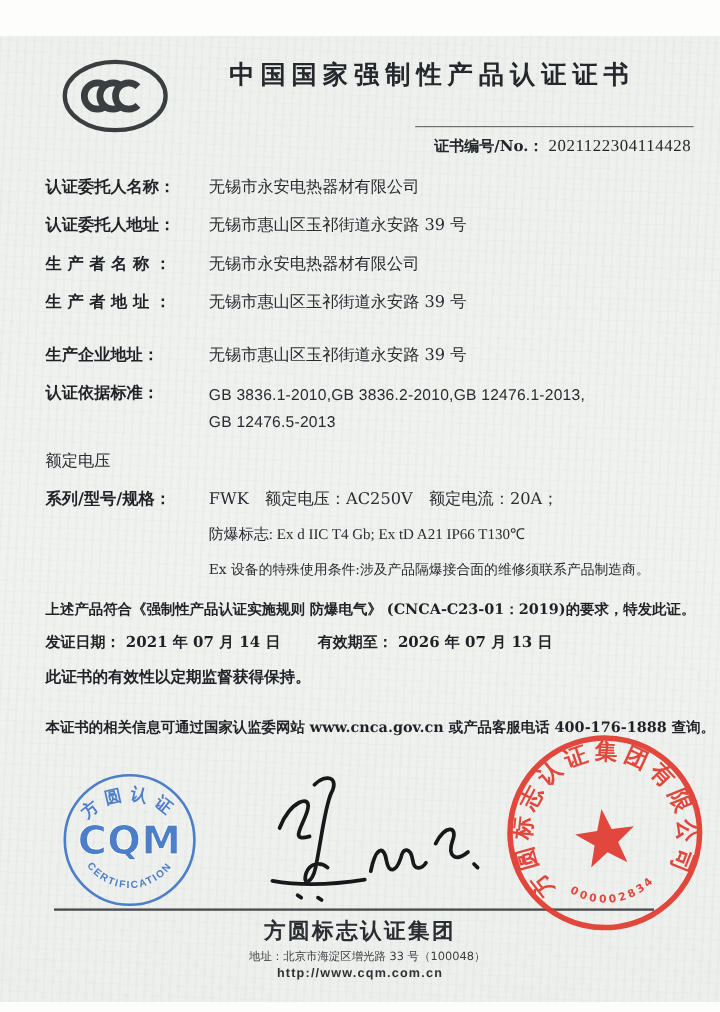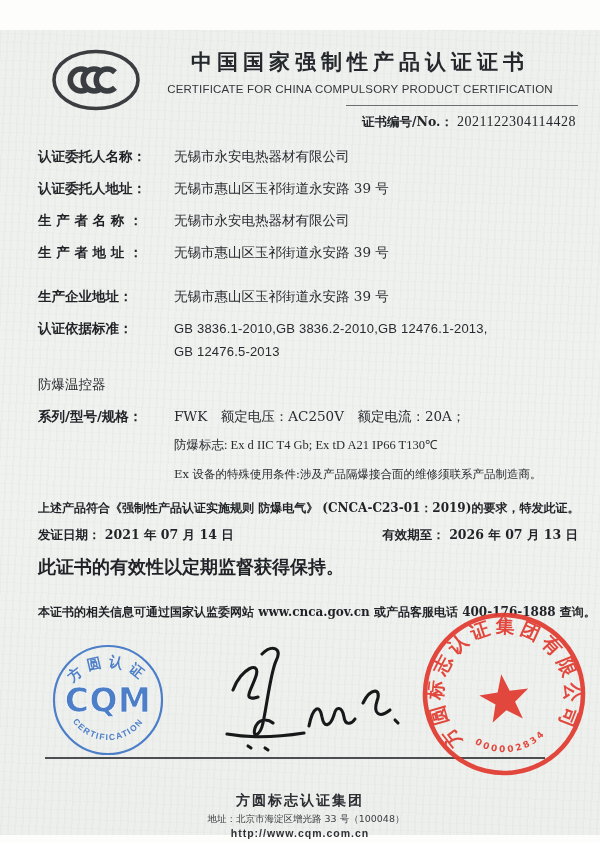--- a/index.html
+++ b/index.html
@@ -41,31 +41,31 @@
     width:136px;min-width:136px;font-weight:bold;font-size:13.5px;color:#1f2226;
     line-height:20px;white-space:nowrap;
   }
   .fvalue{flex:1;font-size:13.5px;line-height:20px;color:#282b30;}
   .fvalue .l2{margin-top:2px;}
   .std .fvalue{font-family:"Liberation Sans", sans-serif;font-size:13px;line-height:21px;letter-spacing:0.2px;}
   .series .sline2{margin-top:9px;font-family:"Liberation Serif", serif;font-size:12.5px;}
   .series .sline3{margin-top:9px;font-size:11.5px;}
 
   .statement{margin-top:16px;font-weight:bold;font-size:12px;line-height:17px;color:#1f2226;white-space:nowrap;}
-  .dates{display:flex;justify-content:space-between;margin-top:10px;font-weight:bold;font-size:12.5px;color:#1f2226;}
-  .keepline{margin-top:11px;font-weight:bold;font-size:18px;color:#1f2226;}
+  .dates{display:flex;margin-top:10px;font-weight:bold;font-size:12.5px;color:#1f2226;gap:31px;}
+  .keepline{margin-top:11px;font-weight:bold;font-size:13px;color:#1f2226;}
   .infoline{margin-top:25px;font-weight:bold;font-size:12px;color:#1f2226;white-space:nowrap;}
 
   
   .cqm-logo{position:absolute;left:50px;top:612px;width:116px;height:116px;}
   .signature{position:absolute;left:205px;top:606px;width:210px;height:120px;}
   .stamp{position:absolute;left:418px;top:578px;width:172px;height:172px;opacity:0.93;transform:rotate(-8deg);z-index:3;}
   .footer-rule{position:absolute;left:45px;top:727px;width:500px;height:2px;background:#4c4f51;z-index:1;}
   .footer-text{position:absolute;left:0;top:734px;width:600px;text-align:center;z-index:1;}
-  .footer-company{font-family:"DejaVu Sans", sans-serif;font-weight:bold;font-size:14px;letter-spacing:2px;color:#2a2d31;margin-top:28px;}
+  .footer-company{font-family:"DejaVu Sans", sans-serif;font-weight:bold;font-size:18px;letter-spacing:2px;color:#2a2d31;}
   .footer-address{font-size:9.5px;color:#3a3d41;margin-top:3px;font-family:"DejaVu Sans", sans-serif;padding-left:12px;}
   .footer-url{font-family:"Liberation Sans", sans-serif;font-weight:bold;font-size:10.5px;letter-spacing:1px;color:#2e3135;margin-top:1px;}
   .serial{position:absolute;left:33px;top:763px;z-index:2;white-space:nowrap;}
   .serial .pfx{color:#d14b4b;font-size:12px;font-family:"Liberation Serif", serif;margin-right:10px;}
   .serial .no{color:#e4574f;font-size:18px;font-family:"DejaVu Sans Mono", monospace;letter-spacing:2px;}
 </style>
 </head>
 <body>
 
 <div class="paper">
@@ -76,21 +76,20 @@
       <g fill="none" stroke="#3b3e40" stroke-width="5.6" stroke-linecap="butt">
         <path d="M41,26.2 A11,11 0 1 0 41,41.8"></path>
         <path d="M54,26.2 A11,11 0 1 0 54,41.8"></path>
         <path d="M67,26.2 A11,11 0 1 0 67,41.8"></path>
       </g>
     </svg>
   </div>
 
   <div class="title-block">
     <div class="title-zh">中国国家强制性产品认证证书</div>
-    <div class="title-en">CERTIFICATE FOR CHINA COMPULSORY PRODUCT CERTIFICATION</div>
   </div>
 
   <div class="certno-rule"></div>
   <div class="certno-line">
     <span class="lbl">证书编号/No.：</span>
     <span class="num">2021122304114428</span>
   </div>
 
   <div class="fields">
 
@@ -124,21 +123,21 @@
 
     <div class="frow std">
       <div class="flabel">认证依据标准：</div>
       <div class="fvalue">
         <div>GB 3836.1-2010,GB 3836.2-2010,GB 12476.1-2013,</div>
         <div class="l2">GB 12476.5-2013</div>
       </div>
     </div>
 
     <div class="frow">
-      <div class="fvalue">防爆温控器</div>
+      <div class="fvalue">额定电压</div>
     </div>
 
     <div class="frow series">
       <div class="flabel">系列/型号/规格：</div>
       <div class="fvalue">
         <div>FWK　额定电压：AC250V　额定电流：20A；</div>
         <div class="sline2">防爆标志: Ex d IIC T4 Gb; Ex tD A21 IP66 T130℃</div>
         <div class="sline3">Ex 设备的特殊使用条件:涉及产品隔爆接合面的维修须联系产品制造商。</div>
       </div>
     </div>

